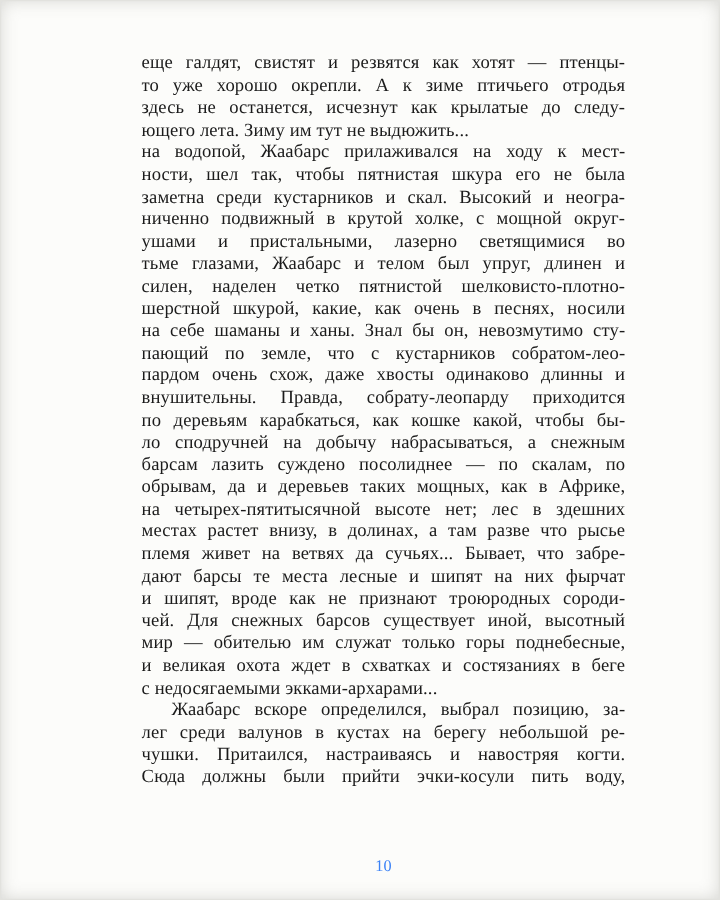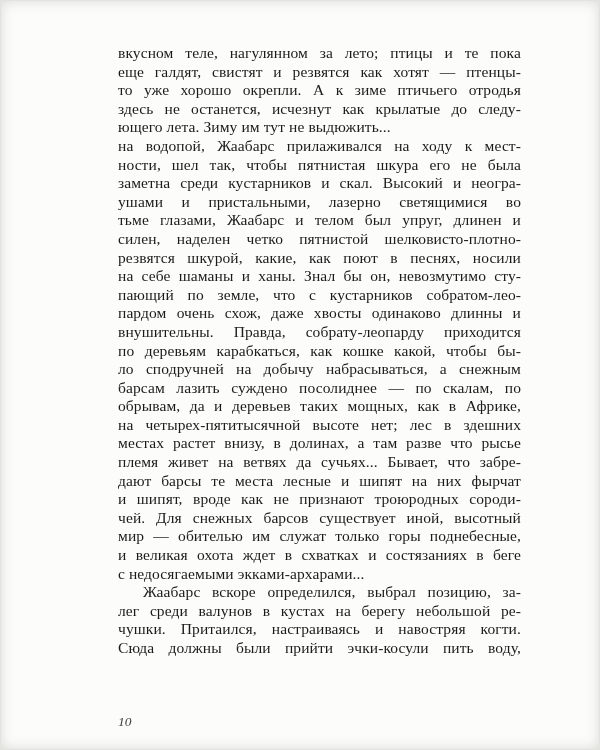--- a/index.html
+++ b/index.html
@@ -37,46 +37,45 @@
     overflow: hidden;
   }
   .line.indent { text-indent: 25px; }
   .line.last-left { text-align-last: left; }
   .line.last-justify { text-align-last: justify; }
   .page-number {
     position: absolute;
     left: 118px;
     top: 714px;
     width: 403px;
-    text-align: left;
+    text-align: center;
     font-size: 13.5px;
-    color: #404040;
-    font-style: italic;
+    color: #3b82f6;
   }
 </style>
 </head>
 <body>
 
 <div class="scan-page">
   <div class="text-block" id="text-block">
       <div class="para">
-        <div class="line">вкусном теле, нагулянном за лето; птицы и те пока</div>
         <div class="line">еще галдят, свистят и резвятся как хотят — птенцы-</div>
         <div class="line">то уже хорошо окрепли. А к зиме птичьего отродья</div>
         <div class="line">здесь не останется, исчезнут как крылатые до следу-</div>
         <div class="line last-left">ющего лета. Зиму им тут не выдюжить...</div>
       </div>
       <div class="para">
         <div class="line">на водопой, Жаабарс прилаживался на ходу к мест-</div>
         <div class="line">ности, шел так, чтобы пятнистая шкура его не была</div>
         <div class="line">заметна среди кустарников и скал. Высокий и неогра-</div>
+        <div class="line">ниченно подвижный в крутой холке, с мощной округ-</div>
         <div class="line">ушами и пристальными, лазерно светящимися во</div>
         <div class="line">тьме глазами, Жаабарс и телом был упруг, длинен и</div>
         <div class="line">силен, наделен четко пятнистой шелковисто-плотно-</div>
-        <div class="line">резвятся шкурой, какие, как поют в песнях, носили</div>
+        <div class="line">шерстной шкурой, какие, как очень в песнях, носили</div>
         <div class="line">на себе шаманы и ханы. Знал бы он, невозмутимо сту-</div>
         <div class="line">пающий по земле, что с кустарников собратом-лео-</div>
         <div class="line">пардом очень схож, даже хвосты одинаково длинны и</div>
         <div class="line">внушительны. Правда, собрату-леопарду приходится</div>
         <div class="line">по деревьям карабкаться, как кошке какой, чтобы бы-</div>
         <div class="line">ло сподручней на добычу набрасываться, а снежным</div>
         <div class="line">барсам лазить суждено посолиднее — по скалам, по</div>
         <div class="line">обрывам, да и деревьев таких мощных, как в Африке,</div>
         <div class="line">на четырех-пятитысячной высоте нет; лес в здешних</div>
         <div class="line">местах растет внизу, в долинах, а там разве что рысье</div>

